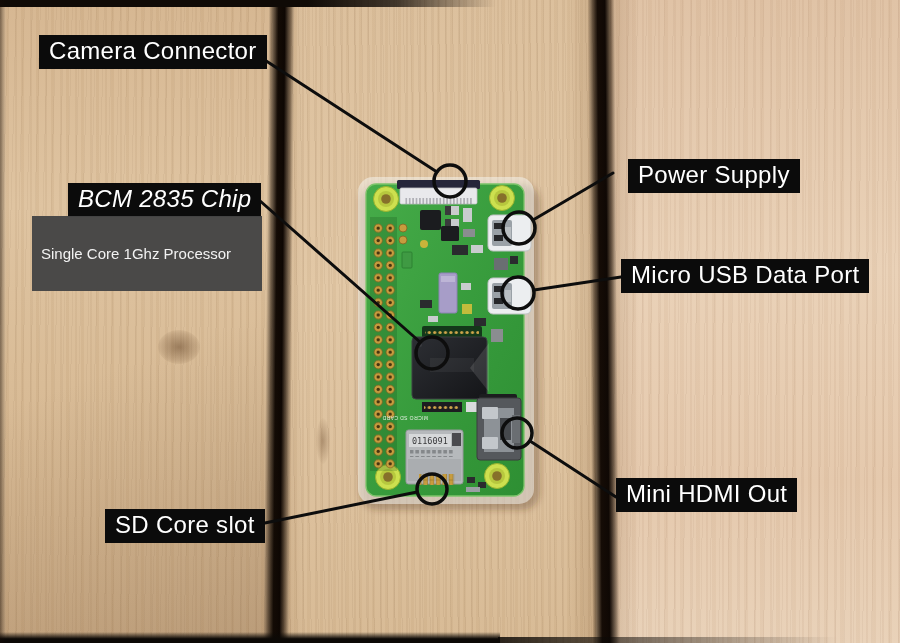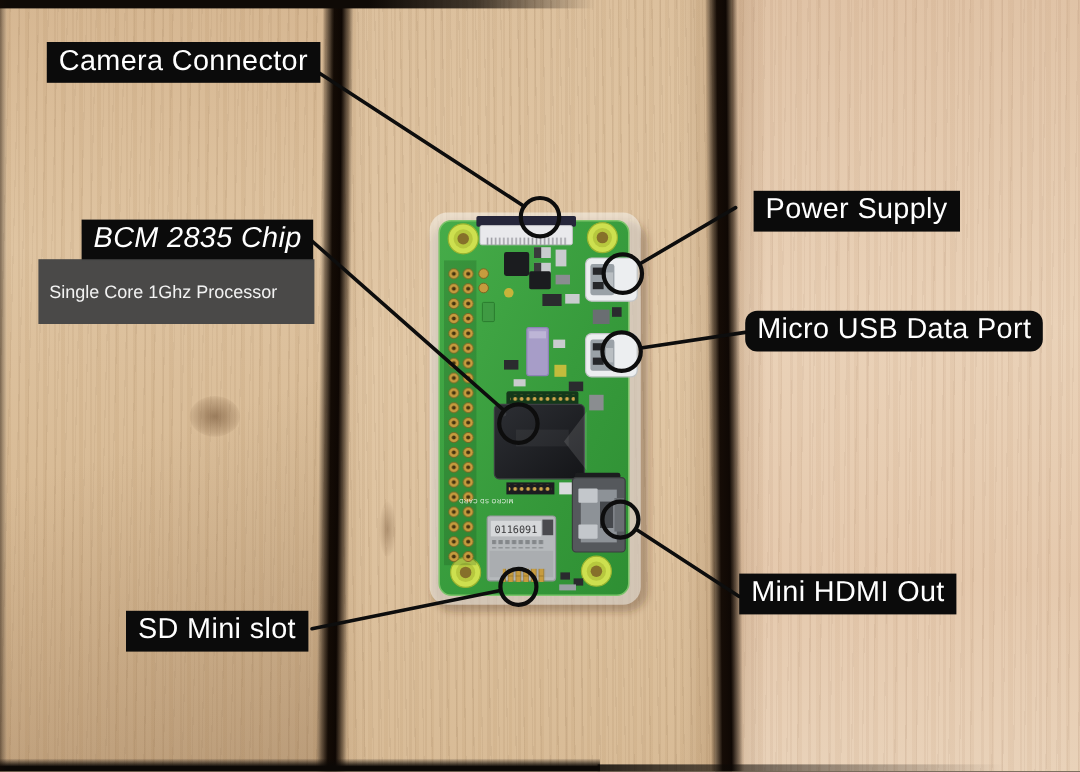--- a/index.html
+++ b/index.html
@@ -63,25 +63,25 @@
   .overlay{position:absolute;left:0;top:0;z-index:1;}
   
   .label{
     position:absolute;z-index:2;background:#0b0b0b;color:#fff;
     font-size:24px;font-weight:500;letter-spacing:.3px;line-height:1;
     padding:4px 10px 6px;white-space:nowrap;
   }
   .label-camera{left:39px;top:35px;}
   .label-bcm{left:68px;top:183px;font-style:italic;}
   .label-power{left:612px;top:159px;margin-left:16px;}
-  .label-usb{left:621px;top:259px;border-radius:10px;}
+  .label-usb{left:621px;top:259px;}
   .label-hdmi{left:616px;top:478px;}
   .label-sd{left:105px;top:509px;}
   .info-box{
-    position:absolute;z-index:2;left:32px;top:216px;width:230px;height:54px;
+    position:absolute;z-index:2;left:32px;top:216px;width:230px;height:75px;
     background:rgba(69,69,69,.97);color:#f2f2f2;font-size:15px;
     display:flex;flex-direction:column;justify-content:center;gap:17px;
     padding:0 0 0 9px;box-sizing:border-box;
   }
 </style>
 </head>
 <body>
 
 <div class="scene">
 
@@ -282,15 +282,15 @@
   </svg>
 
   <div class="label label-camera">Camera Connector</div>
   <div class="label label-bcm">BCM 2835 Chip</div>
   <div class="info-box">
     <div>Single Core 1Ghz Processor</div>
   </div>
   <div class="label label-power">Power Supply</div>
   <div class="label label-usb">Micro USB Data Port</div>
   <div class="label label-hdmi">Mini HDMI Out</div>
-  <div class="label label-sd">SD Mini slot</div>
+  <div class="label label-sd">SD Core slot</div>
 
 </div>
 
 </body></html>

